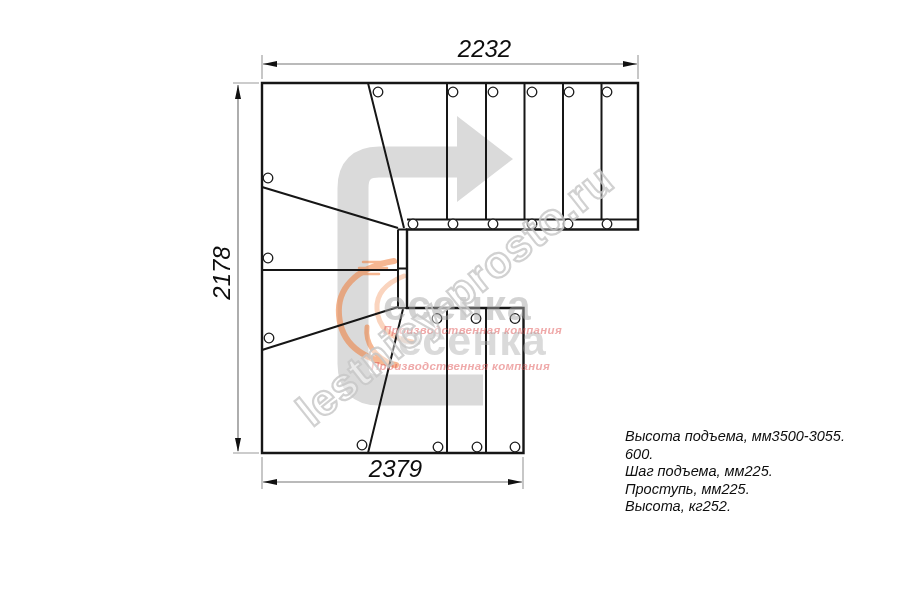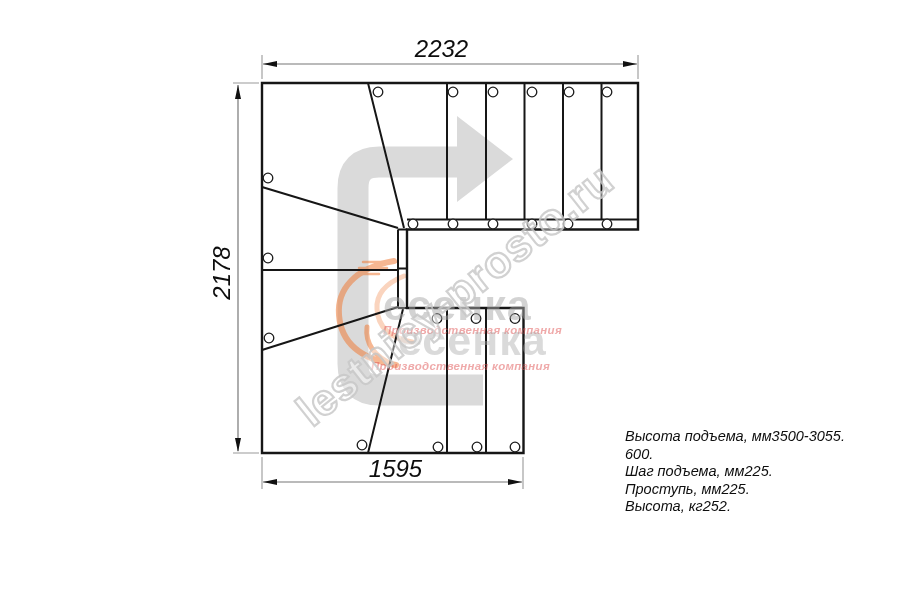--- a/index.html
+++ b/index.html
@@ -1,21 +1,21 @@
 <!DOCTYPE html>
 <html><head>
 <meta charset="utf-8">
 <style>
   html,body{margin:0;padding:0;background:#ffffff;}
   .canvas{position:relative;width:900px;height:600px;background:#ffffff;overflow:hidden;
           font-family:"Liberation Sans",sans-serif;}
   .abs{position:absolute;}
   svg{position:absolute;left:0;top:0;}
   .dim-text{font-style:italic;font-size:24px;color:#0d0d0d;text-align:center;white-space:nowrap;}
-  .dim-top{left:369px;top:35px;width:145px;}
+  .dim-top{left:412px;top:35px;width:145px;}
   .dim-bottom{left:323px;top:455px;width:145px;}
   .dim-left{left:148px;top:260px;width:146px;height:26px;transform:rotate(-90deg);}
   .specs{left:625px;top:428px;width:228px;font-size:14.5px;font-style:italic;color:#0e0e0e;}
   .spec-row{display:flex;justify-content:flex-start;height:17.6px;line-height:17.6px;white-space:nowrap;}
   .logo-text{font-weight:bold;font-size:43px;color:#a9a9a9;letter-spacing:1px;opacity:.5;white-space:nowrap;}
   .logo-text-a{left:383px;top:281px;}
   .logo-text-b{left:398px;top:316px;opacity:.42;}
   .logo-sub{font-weight:bold;font-style:italic;font-size:11.5px;color:#e05555;letter-spacing:.3px;opacity:.5;white-space:nowrap;}
   .logo-sub-a{left:383px;top:324px;}
   .logo-sub-b{left:371px;top:360px;}
@@ -99,21 +99,21 @@
 
   <div class="abs logo-text logo-text-a">есенка</div>
   <div class="abs logo-sub  logo-sub-a">Производственная компания</div>
   <div class="abs logo-text logo-text-b">есенка</div>
   <div class="abs logo-sub  logo-sub-b">Производственная компания</div>
 
   <div class="abs site-wm">lestnicy-prosto.ru</div>
 
   <div class="abs dim-text dim-top">2232</div>
   <div class="abs dim-text dim-left">2178</div>
-  <div class="abs dim-text dim-bottom">1595</div>
+  <div class="abs dim-text dim-bottom">2379</div>
 
   <div class="abs specs">
     <div class="spec-row">
       <span>Высота подъема, мм</span>
       <span>3500-3055.</span>
     </div>
     <div class="spec-row">
       <span>600.</span>
     </div>
     <div class="spec-row">

